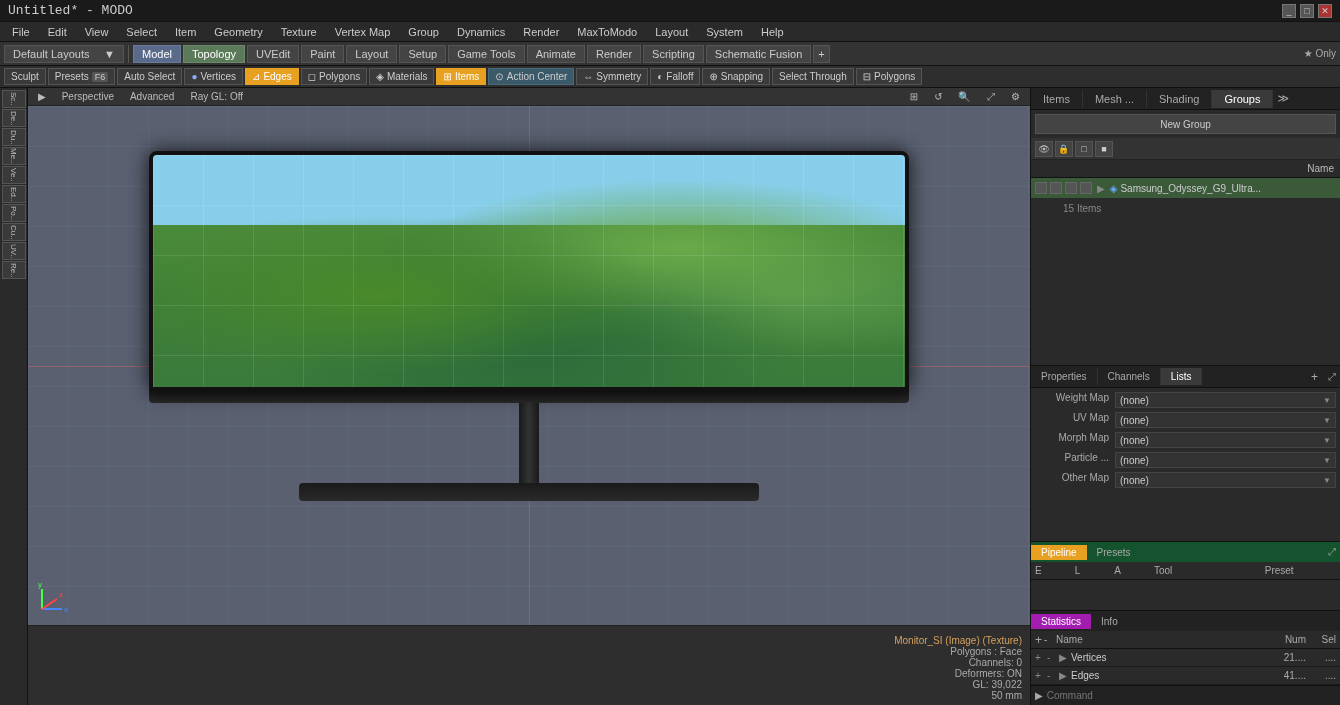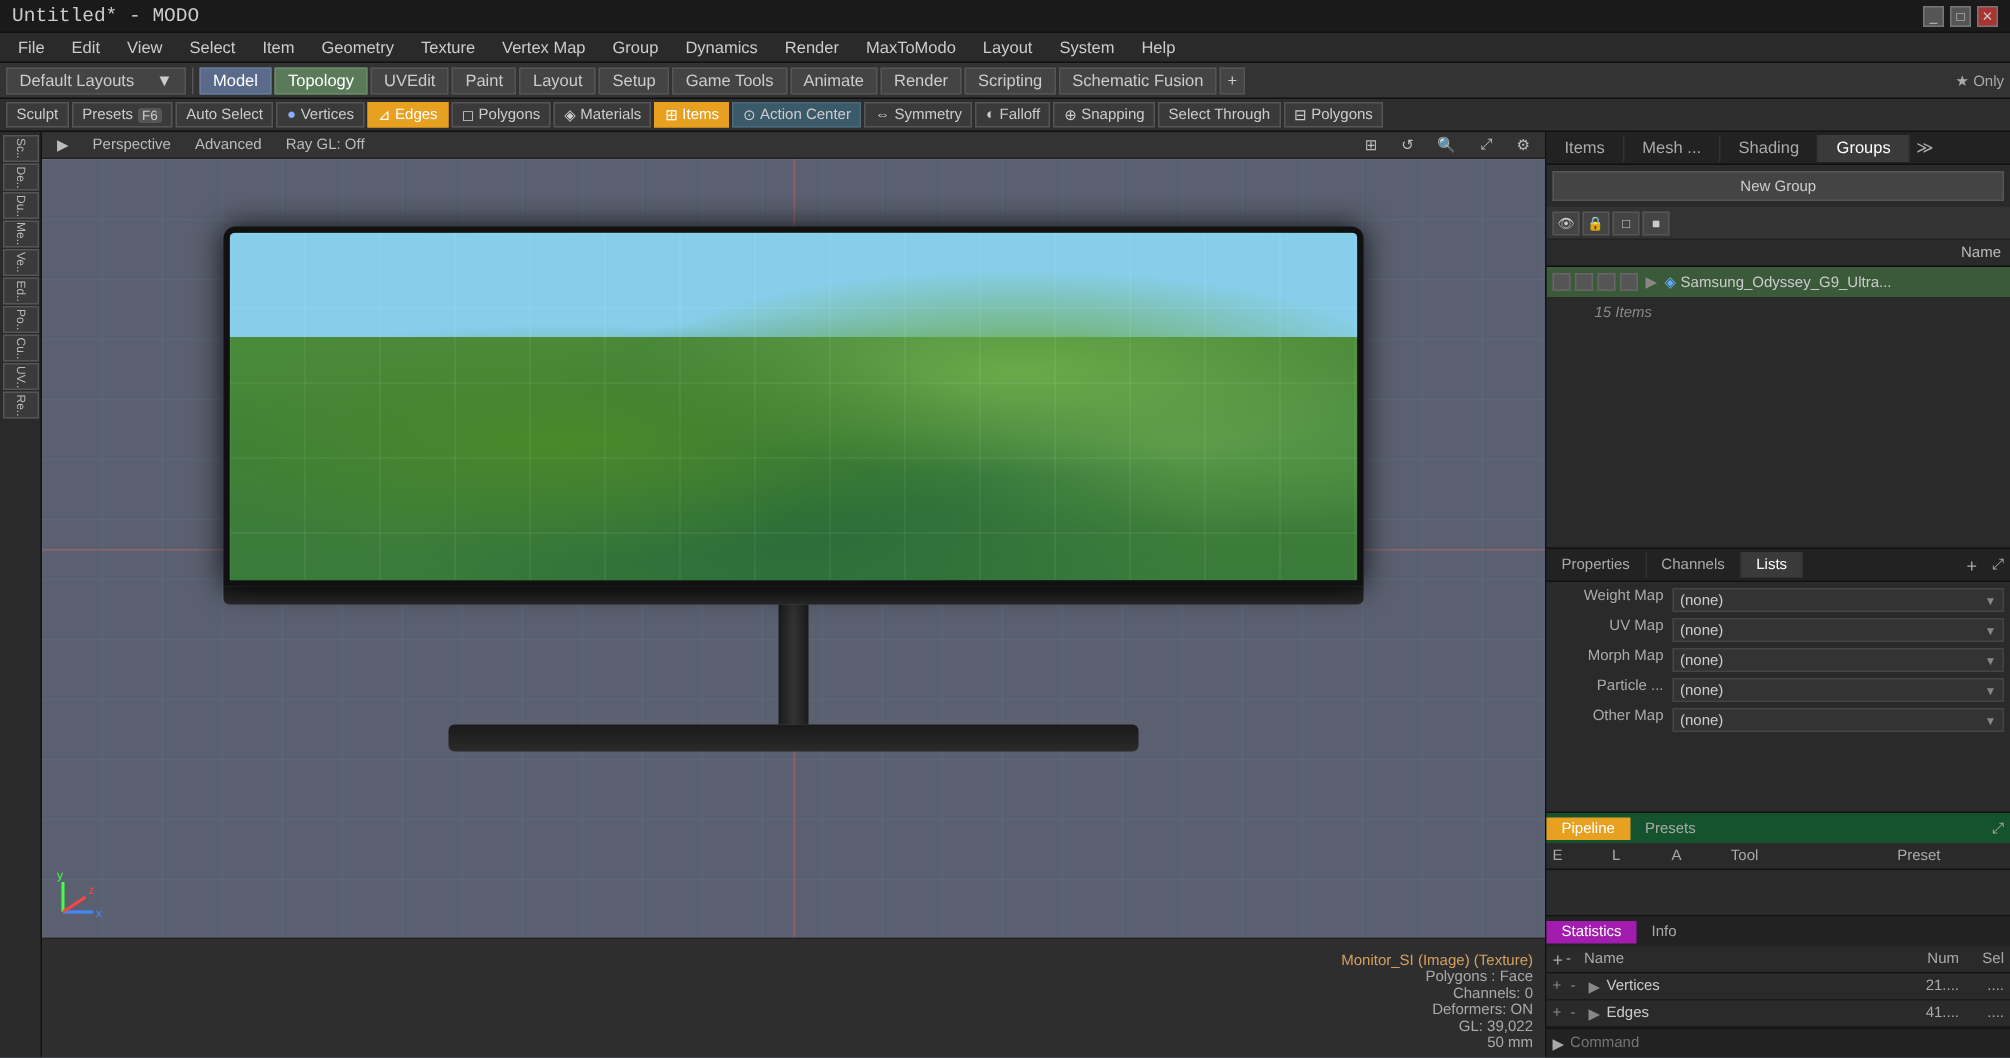--- a/index.html
+++ b/index.html
@@ -352,21 +352,21 @@
       height: 20px;
       display: flex;
       align-items: center;
       padding: 0 4px;
       gap: 3px;
       cursor: pointer;
     }
     .item-row.selected { background: #3a5a3a; }
     .item-check { width: 12px; height: 12px; background: #555; border: 1px solid #666; }
     .item-name { color: #ccc; font-size: 10px; flex: 1; }
-    .item-sub { color: #888; font-size: 10px; padding-left: 12px; font-style: italic; }
+    .item-sub { color: #888; font-size: 10px; padding-left: 12px; }
 
     
     #right-bottom {
       height: 320px;
       border-top: 1px solid #111;
       display: flex;
       flex-direction: column;
     }
     #prop-tabs {
       height: 22px;

